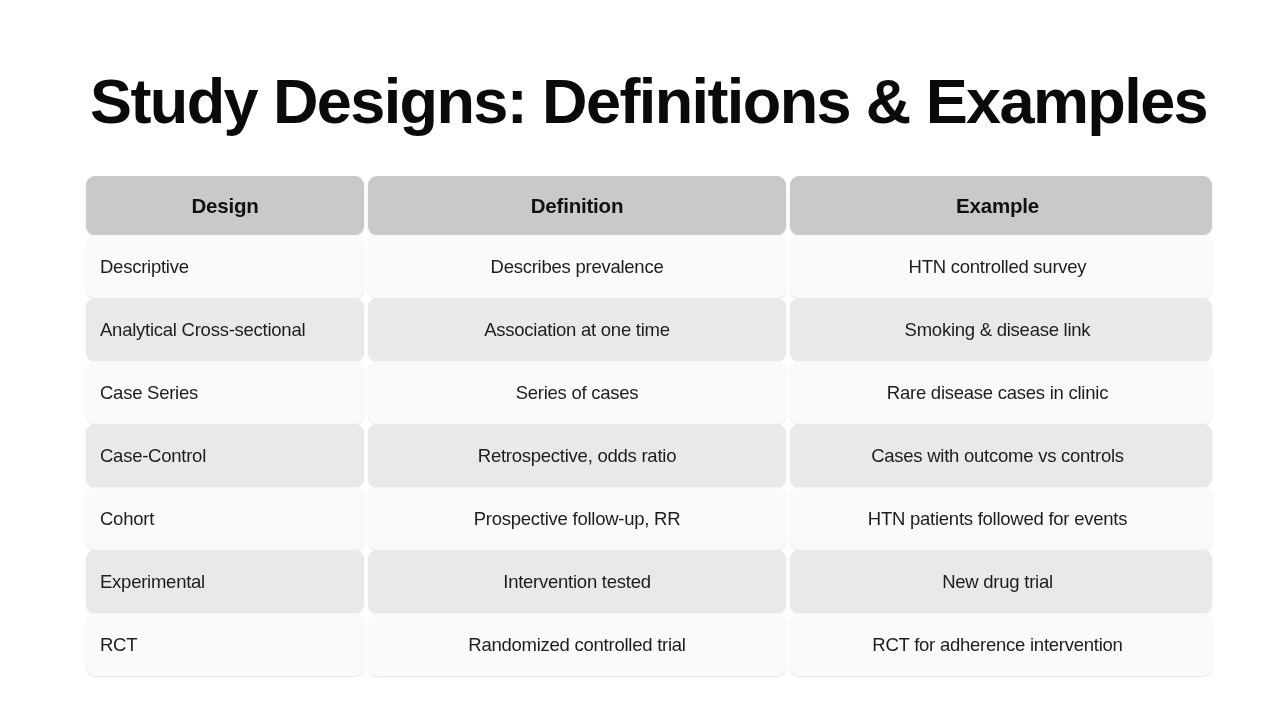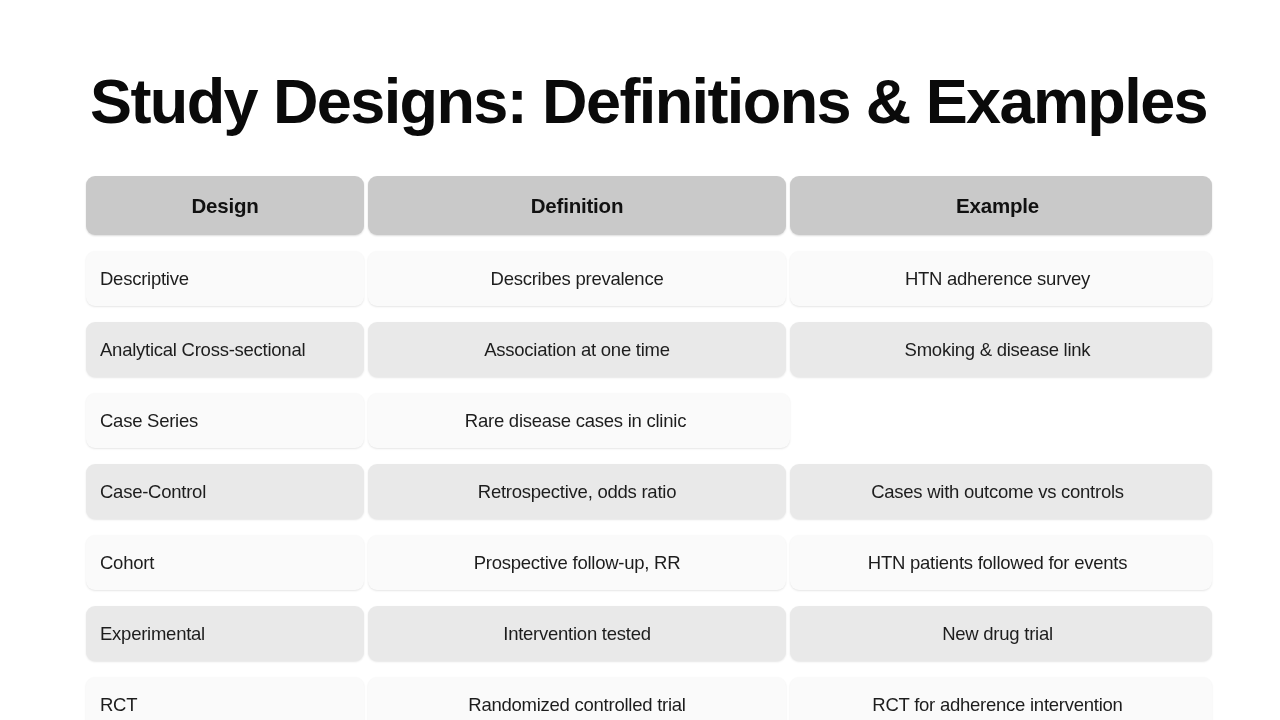--- a/index.html
+++ b/index.html
@@ -69,22 +69,21 @@
     background: #c9c9c9;
     font-weight: 700;
     font-size: 20.5px;
     color: #111111;
     justify-content: center;
     letter-spacing: -0.2px;
     box-shadow: 0 1px 2px rgba(0,0,0,0.14);
   }
 
   .body-row .t-cell {
-    height: 55px;
-    margin-top: 16px;
+    height: 63px;
   }
 
   .body-row.alt-a .t-cell {
     background: #fafafa;
     box-shadow: 0 1px 2px rgba(0,0,0,0.10);
   }
 
   .body-row.alt-b .t-cell {
     background: #e9e9e9;
     box-shadow: 0 1px 2px rgba(0,0,0,0.10);
@@ -101,31 +100,32 @@
 
     <div class="t-row header-row">
       <div class="t-cell col-0">Design</div>
       <div class="t-cell col-1">Definition</div>
       <div class="t-cell col-2">Example</div>
     </div>
 
     <div class="t-row body-row alt-a">
       <div class="t-cell col-0">Descriptive</div>
       <div class="t-cell col-1">Describes prevalence</div>
-      <div class="t-cell col-2">HTN adherence survey</div>
+      <div class="t-cell col-2">HTN controlled survey</div>
     </div>
 
     <div class="t-row body-row alt-b">
       <div class="t-cell col-0">Analytical Cross-sectional</div>
       <div class="t-cell col-1">Association at one time</div>
       <div class="t-cell col-2">Smoking &amp; disease link</div>
     </div>
 
     <div class="t-row body-row alt-a">
       <div class="t-cell col-0">Case Series</div>
+      <div class="t-cell col-1">Series of cases</div>
       <div class="t-cell col-2">Rare disease cases in clinic</div>
     </div>
 
     <div class="t-row body-row alt-b">
       <div class="t-cell col-0">Case-Control</div>
       <div class="t-cell col-1">Retrospective, odds ratio</div>
       <div class="t-cell col-2">Cases with outcome vs controls</div>
     </div>
 
     <div class="t-row body-row alt-a">

